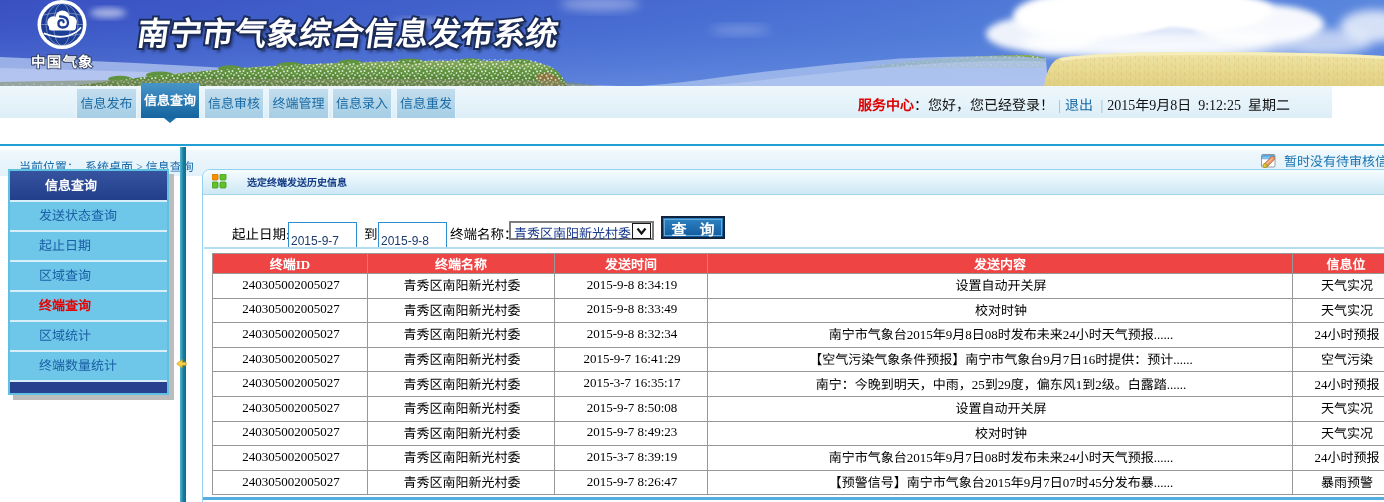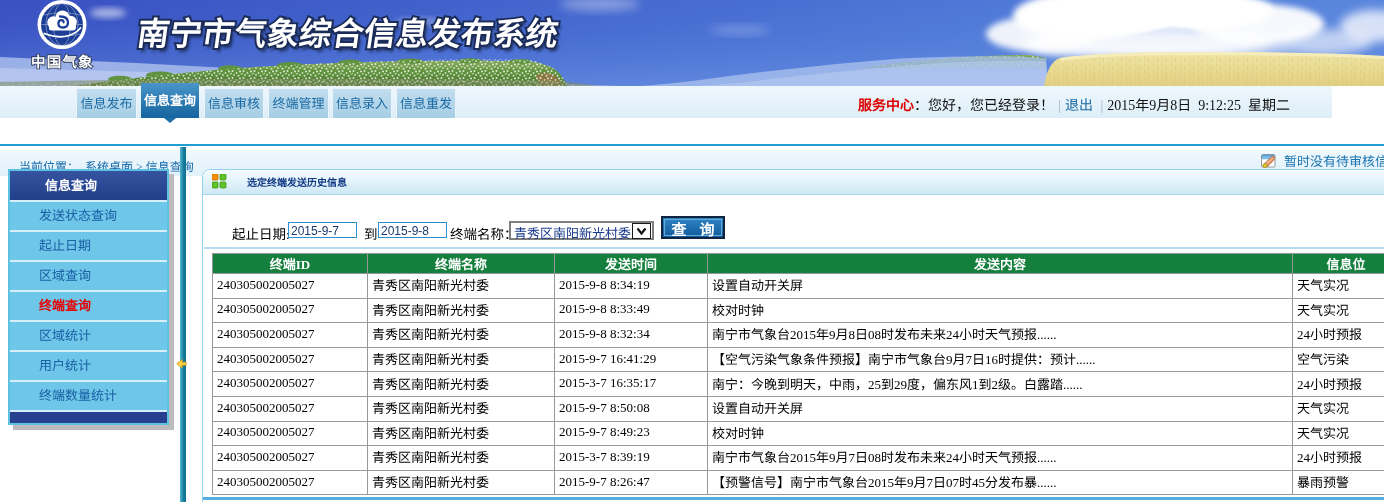--- a/index.html
+++ b/index.html
@@ -47,40 +47,40 @@
 #panel{left:202px;top:169px;width:1250px;height:340px;
   border:1px solid #93d2ee;border-radius:8px 8px 0 0;box-sizing:border-box;background:#fff;}
 #phead{height:24px;background:linear-gradient(#f6fcfe,#cde8f5);
   border-bottom:1px solid #a6d7ec;border-radius:7px 7px 0 0;position:relative;}
 #ptitle{position:absolute;left:44px;top:4px;font-size:10px;font-weight:bold;color:#123a85;
   font-family:"Liberation Sans",sans-serif;}
 #picon{position:absolute;left:9px;top:4px;}
 
 #formrow{position:absolute;left:0px;top:45px;width:100%;height:33px;font-size:13.5px;color:#000;}
 .finput{position:absolute;top:7px;height:13px;border:1.5px solid #2e8fd0;font-size:12px;
-  color:#1c3a6e;padding:1px 0 0 2px;font-family:"Liberation Sans",sans-serif;background:#fff;}
+  color:#1c3a6e;padding:11px 0 0 2px;font-family:"Liberation Sans",sans-serif;background:#fff;}
 #fsep{position:absolute;left:1px;top:77px;width:1384px;height:2px;background:#b6dcf0;}
 
 #sel{position:absolute;left:306px;top:6px;width:145px;height:19px;border:2px solid #7e7e7e;
   background:#fff;box-sizing:border-box;}
 #sel .stxt{position:absolute;left:3px;top:0px;font-size:13px;color:#1a3a8c;white-space:nowrap;}
 #sel .sarr{position:absolute;right:1px;top:0px;width:17px;height:14px;border:1px solid #181818;
   background:#fdfdfd;}
 
 #qbtn{position:absolute;left:458px;top:1px;width:64px;height:23px;border:2px solid #10233f;
   background:linear-gradient(#2e84c2,#115a9e);box-sizing:border-box;}
 #qbtn .inner{position:absolute;left:1px;top:1px;right:1px;bottom:1px;border:1px solid #64aad8;
   color:#fff;font-weight:bold;font-size:15px;text-align:center;line-height:20px;
   font-family:"Liberation Sans",sans-serif;}
 
 #tbl{position:absolute;left:9px;top:83px;border-collapse:collapse;table-layout:fixed;}
-#tbl th{background:#15803d;color:#fff;font-weight:bold;font-size:13px;height:19px;
+#tbl th{background:#ef4444;color:#fff;font-weight:bold;font-size:13px;height:19px;
   border:1px solid #989898;padding:0;}
 #tbl td{border:1px solid #989898;height:21.6px;font-size:13px;color:#000;
-  padding:0 2px 2px 4px;white-space:nowrap;overflow:hidden;}
+  padding:0 2px 2px 4px;white-space:nowrap;overflow:hidden;text-align:center;}
 #blueline{position:absolute;left:0px;top:327px;width:1300px;height:3px;background:#56aee0;}
 </style>
 </head>
 <body>
 <div id="banner" class="abs">
 <svg width="1384" height="86" viewBox="0 0 1384 86">
 <defs>
   <filter id="blur5" x="-30%" y="-30%" width="160%" height="160%">
           <feGaussianBlur stdDeviation="5"></feGaussianBlur>
         </filter>
@@ -249,21 +249,20 @@
 <svg class="abs" style="left:176px;top:358px;" width="14" height="13" viewBox="0 0 18 15">
     <path d="M1,6.5 L8,1 L8,4.5 L13,4.5 L13,8.5 L8,8.5 L8,12 Z" fill="#ffd24a" stroke="#c89a10" stroke-width="1"></path>
   </svg>
 <div id="sidebar" class="abs">
   <div id="sidehead">信息查询</div>
   <div class="sitem">发送状态查询</div>
   <div class="sitem">起止日期</div>
   <div class="sitem">区域查询</div>
   <div class="sitem sel">终端查询</div>
   <div class="sitem">区域统计</div>
-  <div class="sitem">用户统计</div>
   <div class="sitem">终端数量统计</div>
   <div id="sidefoot"></div>
 </div>
 <div id="panel" class="abs">
   <div id="phead">
     <span id="picon"><svg width="15" height="15" viewBox="0 0 15 15">
           <rect x="0" y="0" width="6" height="6" rx="1" fill="#f59000" stroke="#c87400" stroke-width=".8"></rect>
           <rect x="8" y="0" width="6" height="6" rx="1" fill="#62c22a" stroke="#3f9a14" stroke-width=".8"></rect>
           <rect x="0" y="8" width="6" height="6" rx="1" fill="#62c22a" stroke="#3f9a14" stroke-width=".8"></rect>
           <rect x="8" y="8" width="6" height="6" rx="1" fill="#62c22a" stroke="#3f9a14" stroke-width=".8"></rect>

